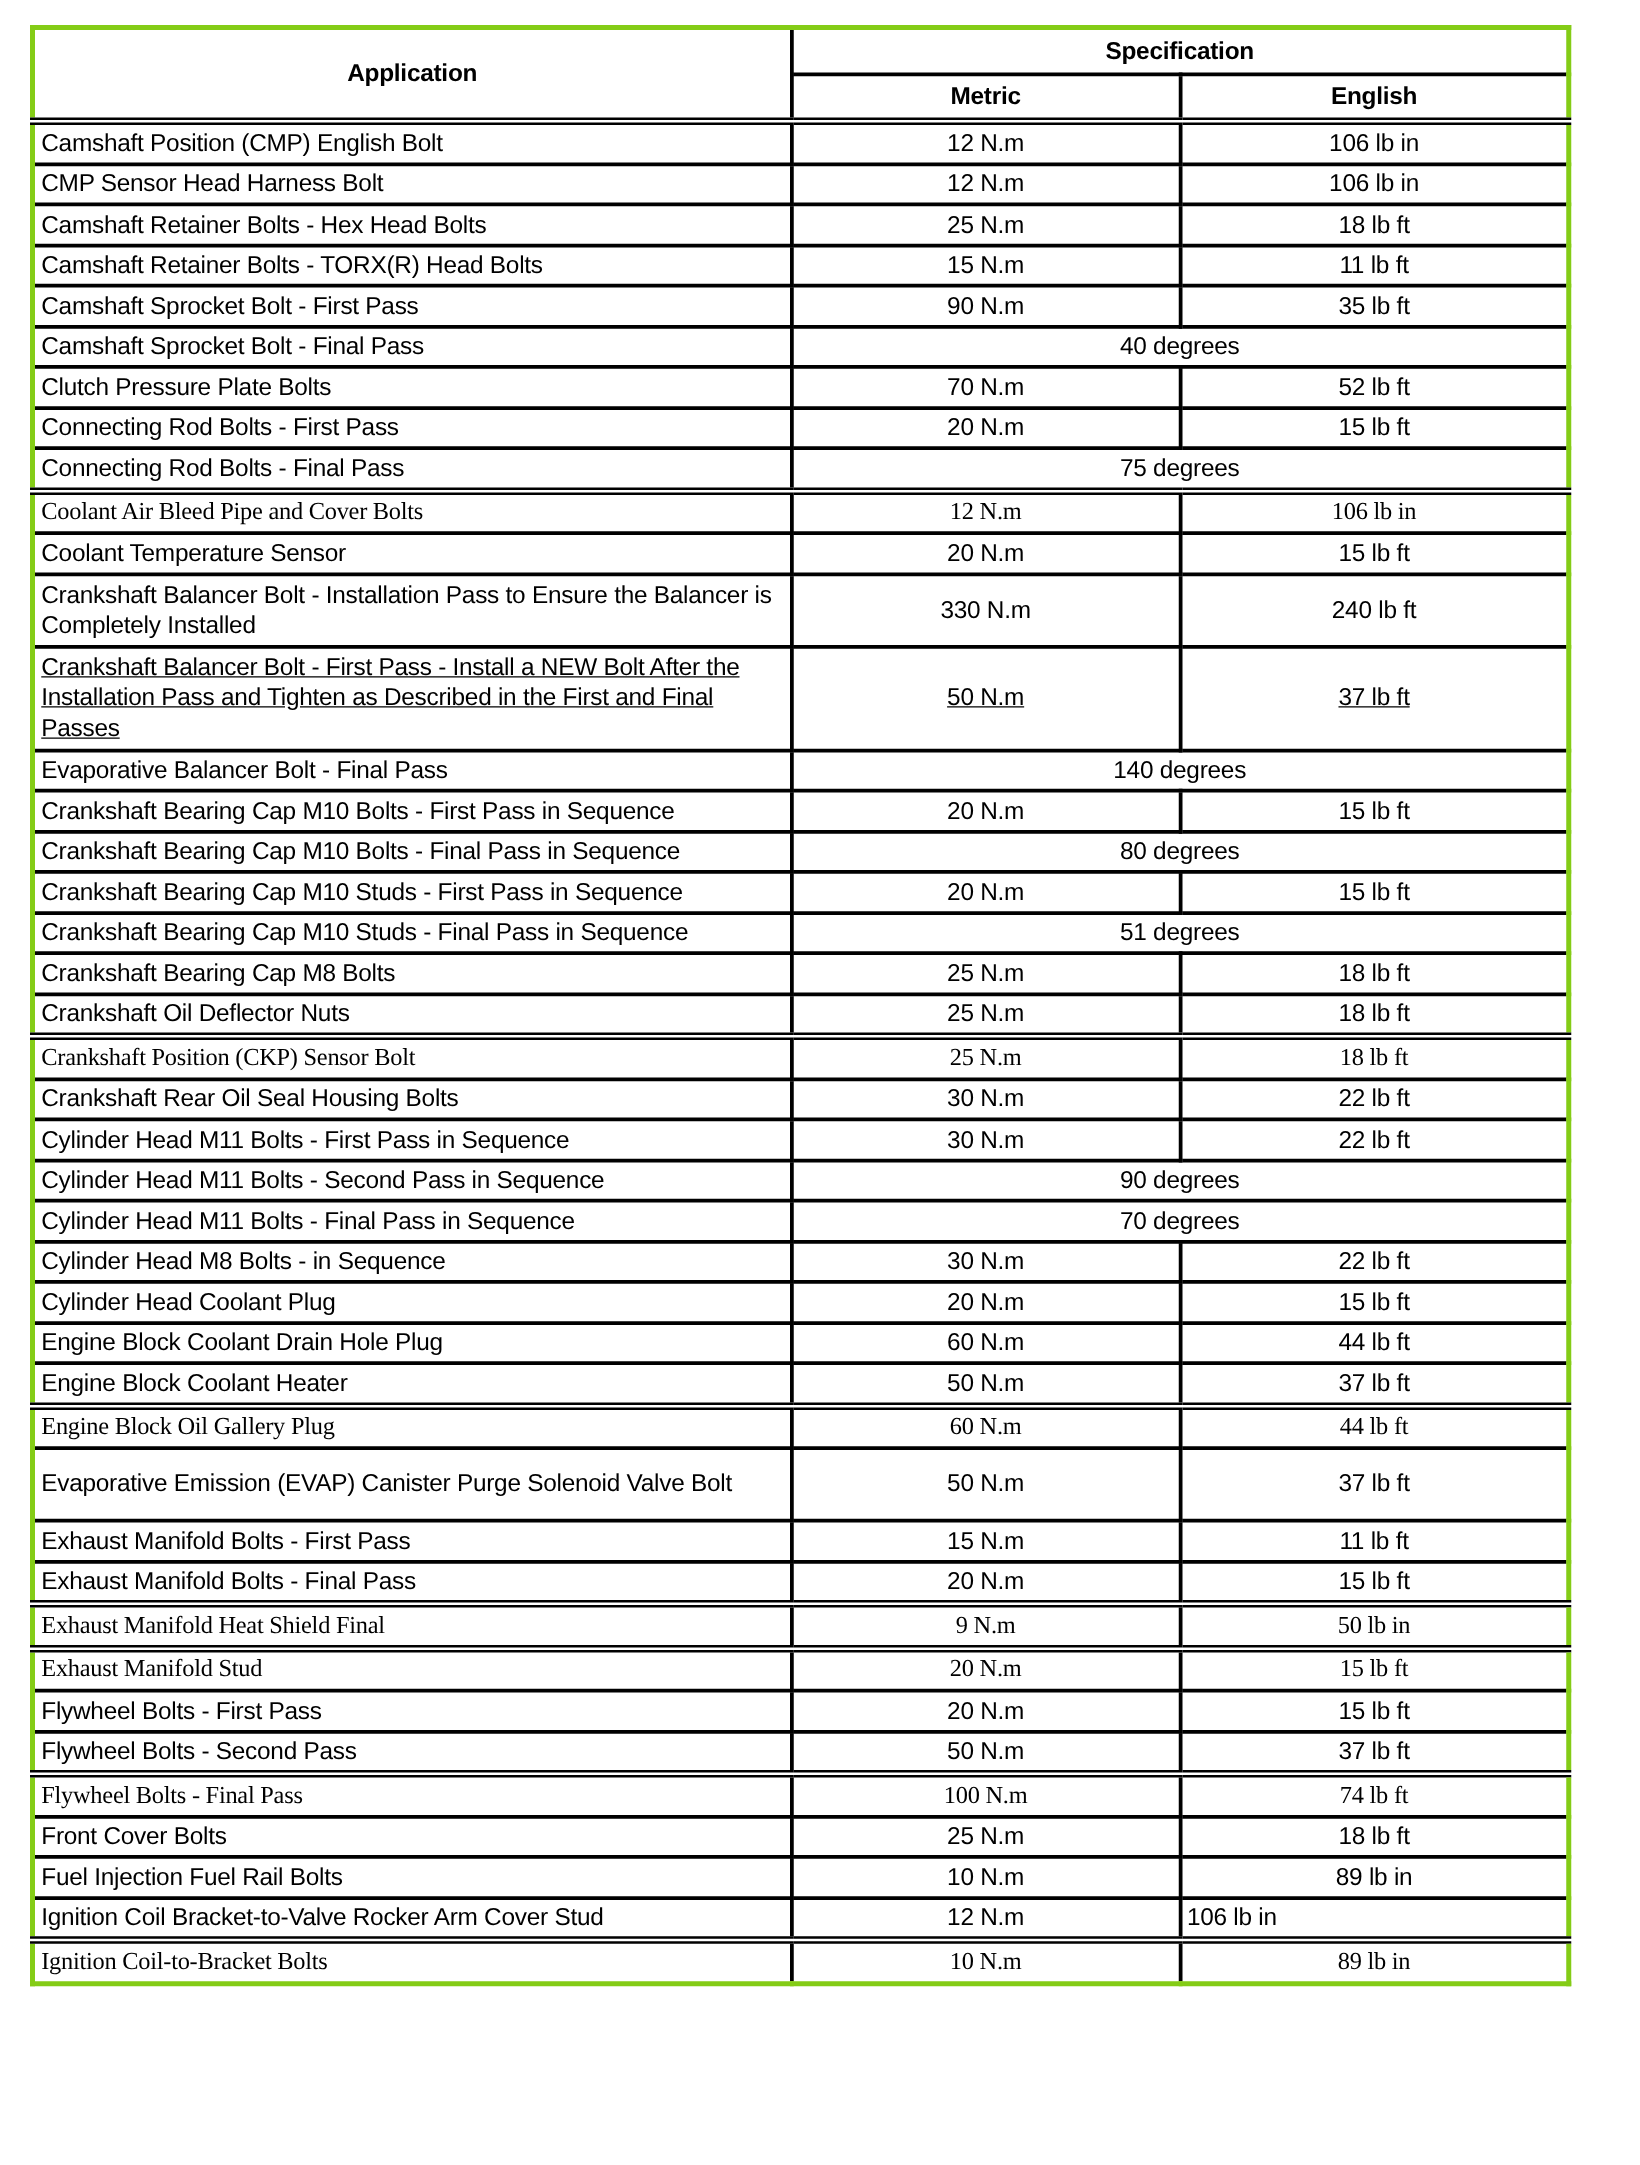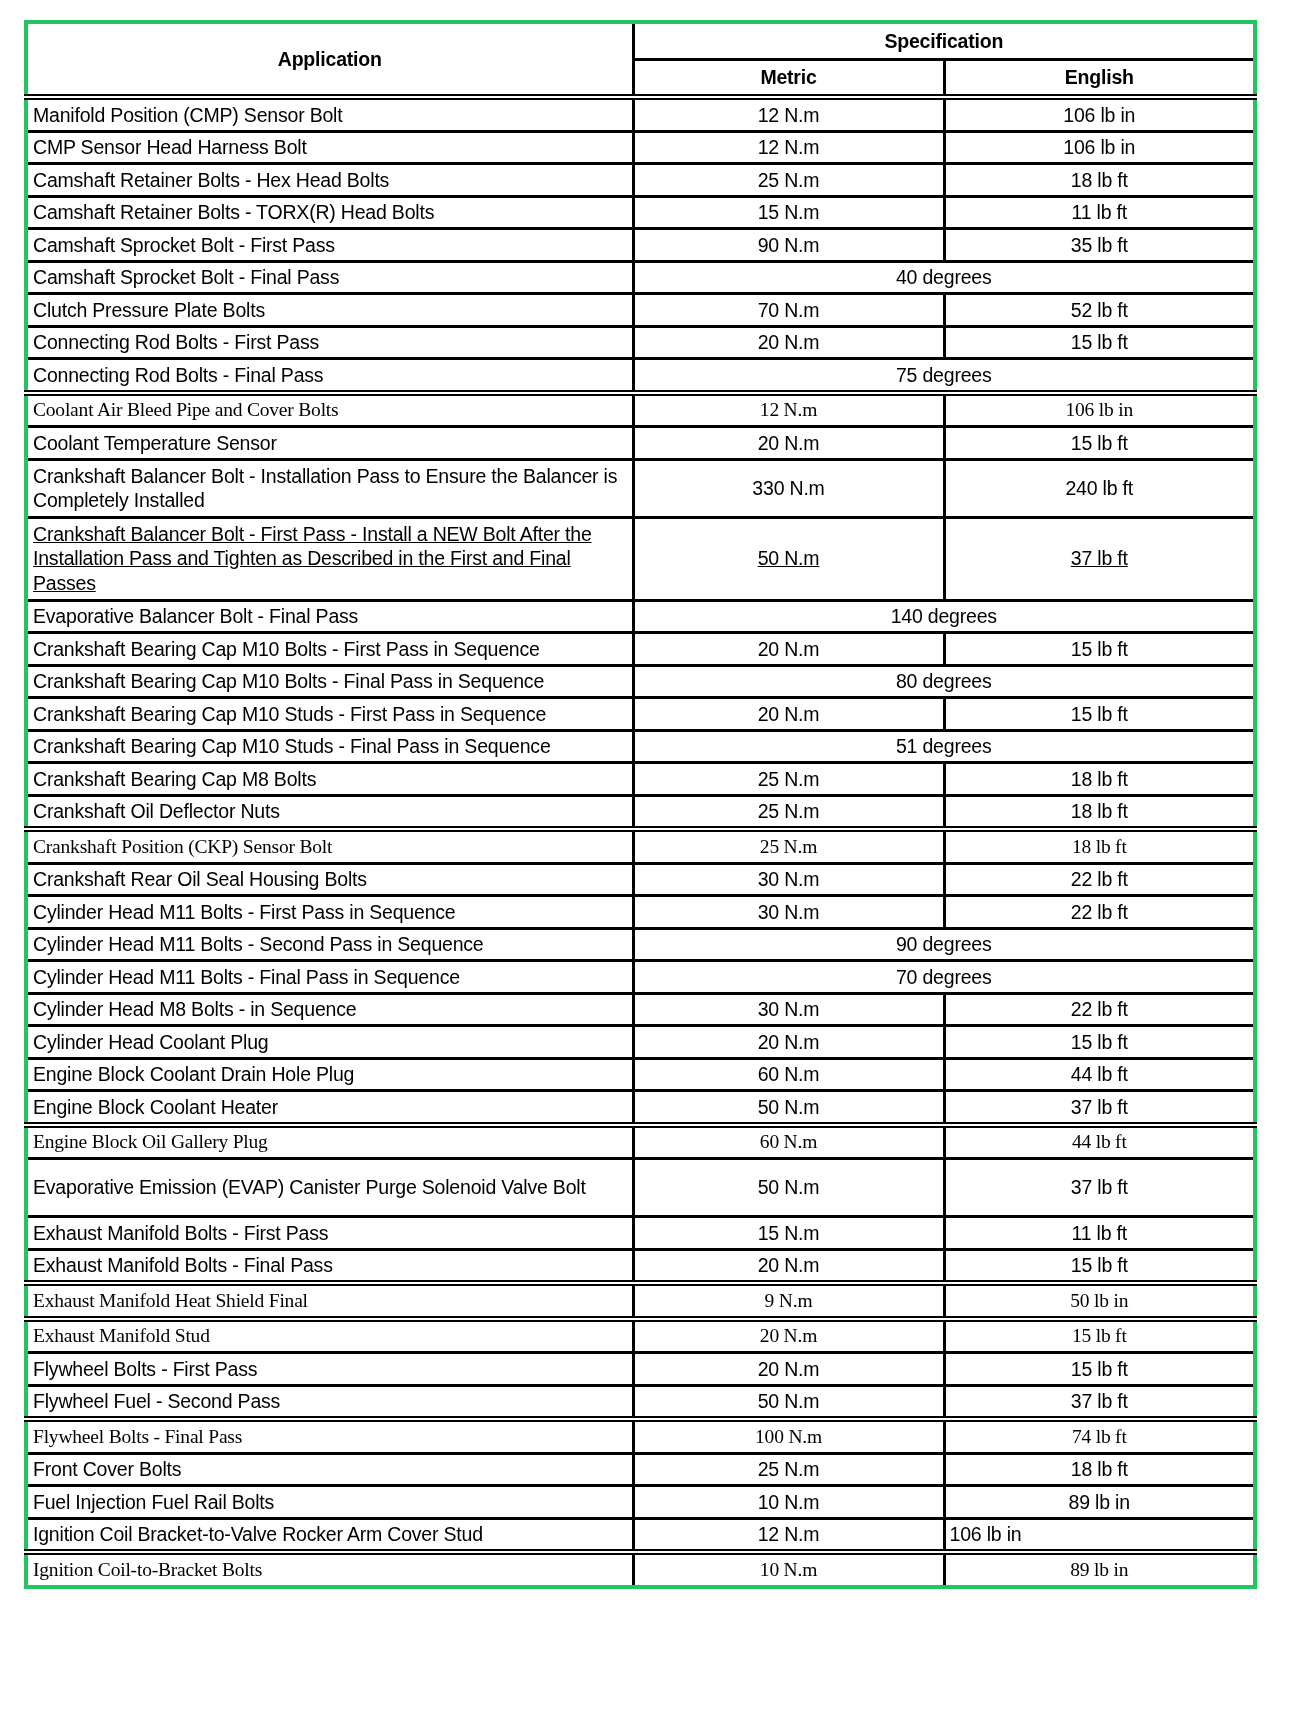--- a/index.html
+++ b/index.html
@@ -1,21 +1,21 @@
 <!DOCTYPE html>
 <html><head>
 <meta charset="utf-8">
 <style>
   html, body { margin: 0; padding: 0; background: #ffffff; }
   body { width: 1312px; height: 1732px; position: relative; overflow: hidden;
          font-family: "Liberation Sans", "DejaVu Sans", sans-serif; color: #000; }
   #spec-table {
     position: absolute; left: 24px; top: 20px; width: 1229px;
     border-collapse: collapse; table-layout: fixed;
-    border: 4px solid #22c55e;
+    border: 4px solid #84cc16;
   }
   #spec-table col.c-app { width: 607px; }
   #spec-table col.c-met { width: 311px; }
   #spec-table col.c-eng { width: 311px; }
   #spec-table th, #spec-table td {
     border: 3px solid #000; padding: 0; margin: 0;
     font-size: 19.5px; line-height: 24.5px; letter-spacing: -0.2px;
   }
   #spec-table th { font-weight: bold; text-align: center; }
   #spec-table thead tr.h1 th { height: 34px; }
@@ -43,21 +43,21 @@
       <th rowspan="2" class="app-head">Application</th>
       <th colspan="2">Specification</th>
     </tr>
     <tr class="h2">
       <th>Metric</th>
       <th>English</th>
     </tr>
   </thead>
   <tbody id="spec-body">
       <tr class="">
-        <td class="app">Manifold Position (CMP) Sensor Bolt</td>
+        <td class="app">Camshaft Position (CMP) English Bolt</td>
         <td class="val">12 N.m</td>
         <td class="val">106 lb in</td>
       </tr>
       <tr class="">
         <td class="app">CMP Sensor Head Harness Bolt</td>
         <td class="val">12 N.m</td>
         <td class="val">106 lb in</td>
       </tr>
       <tr class="">
         <td class="app">Camshaft Retainer Bolts - Hex Head Bolts</td>
@@ -216,21 +216,21 @@
         <td class="app">Exhaust Manifold Stud</td>
         <td class="val">20 N.m</td>
         <td class="val">15 lb ft</td>
       </tr>
       <tr class="">
         <td class="app">Flywheel Bolts - First Pass</td>
         <td class="val">20 N.m</td>
         <td class="val">15 lb ft</td>
       </tr>
       <tr class="">
-        <td class="app">Flywheel Fuel - Second Pass</td>
+        <td class="app">Flywheel Bolts - Second Pass</td>
         <td class="val">50 N.m</td>
         <td class="val">37 lb ft</td>
       </tr>
       <tr class="dbl">
         <td class="app">Flywheel Bolts - Final Pass</td>
         <td class="val">100 N.m</td>
         <td class="val">74 lb ft</td>
       </tr>
       <tr class="">
         <td class="app">Front Cover Bolts</td>

